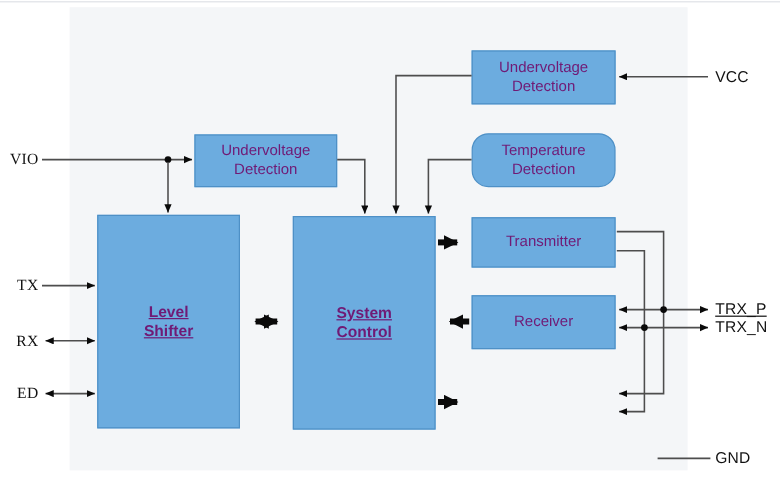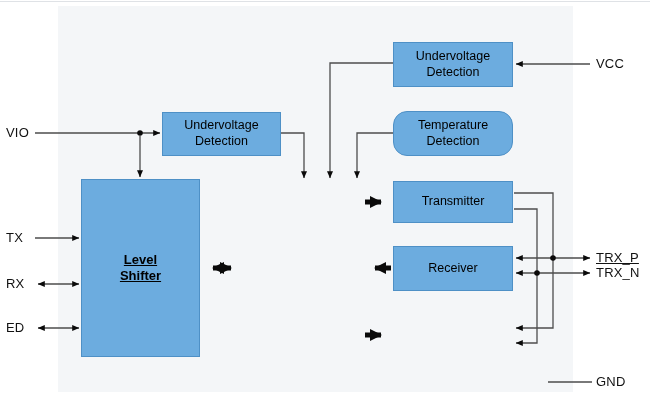--- a/index.html
+++ b/index.html
@@ -28,36 +28,36 @@
   }
   .block{
     position:absolute;
     background:var(--block-fill);
     border:1px solid var(--block-border);
     box-sizing:border-box;
     display:flex;align-items:center;justify-content:center;
     text-align:center;
     font-size:12.5px;line-height:1.26;
     white-space:pre-line;
-    color:#000000;
+    color:#701a75;
   }
   .block.bold{font-weight:bold;font-size:13px;text-decoration:underline;}
   .b-ls{left:81px;top:179px;width:119px;height:178px;}
   .b-sc{left:244px;top:180px;width:119px;height:178px;}
   .b-uvd-vio{left:162px;top:112px;width:119px;height:44px;}
   .b-uvd-vcc{left:393px;top:42px;width:120px;height:45px;}
   .b-temp{left:393px;top:111px;width:120px;height:45px;border-radius:14px;}
   .b-tx{left:393px;top:181px;width:120px;height:42px;}
   .b-rx{left:393px;top:246px;width:120px;height:45px;}
   .b-ed{left:393px;top:314px;width:120px;height:44px;}
   .pin{
     position:absolute;font-size:13px;height:14px;line-height:14px;
     color:#111;letter-spacing:0.2px;
   }
-  .pin.left{left:6px;width:26px;}
+  .pin.left{left:6px;width:26px;text-align:right;font-family:Liberation Serif, serif;}
   .pin.right{left:596px;text-align:left;}
   .p-vio{top:126px;}
   .p-tx{top:231px;}
   .p-rx{top:277px;}
   .p-ed{top:321px;}
   .p-vcc{top:57px;}
   .p-trxp{top:251px;text-decoration:underline;}
   .p-trxn{top:266px;}
   .p-gnd{top:375px;}
   svg.wiring{position:absolute;left:0;top:0;pointer-events:none;}
@@ -67,20 +67,22 @@
 </style>
 </head>
 <body>
 
 <div class="canvas">
   <div class="top-hairline"></div>
   <div class="panel"></div>
 
   <div class="block bold b-ls">Level
 Shifter</div>
+  <div class="block bold b-sc">System
+Control</div>
   <div class="block b-uvd-vio">Undervoltage
 Detection</div>
   <div class="block b-uvd-vcc">Undervoltage
 Detection</div>
   <div class="block b-temp">Temperature
 Detection</div>
   <div class="block b-tx">Transmitter</div>
   <div class="block b-rx">Receiver</div>
 
   <span class="pin left p-vio">VIO</span>

